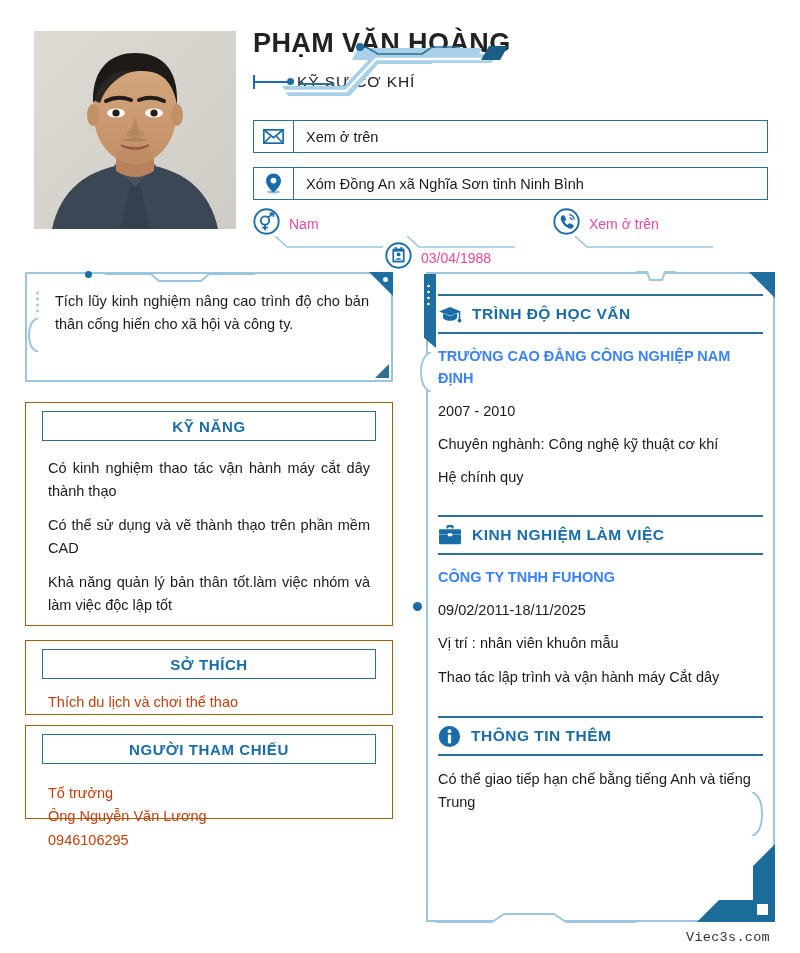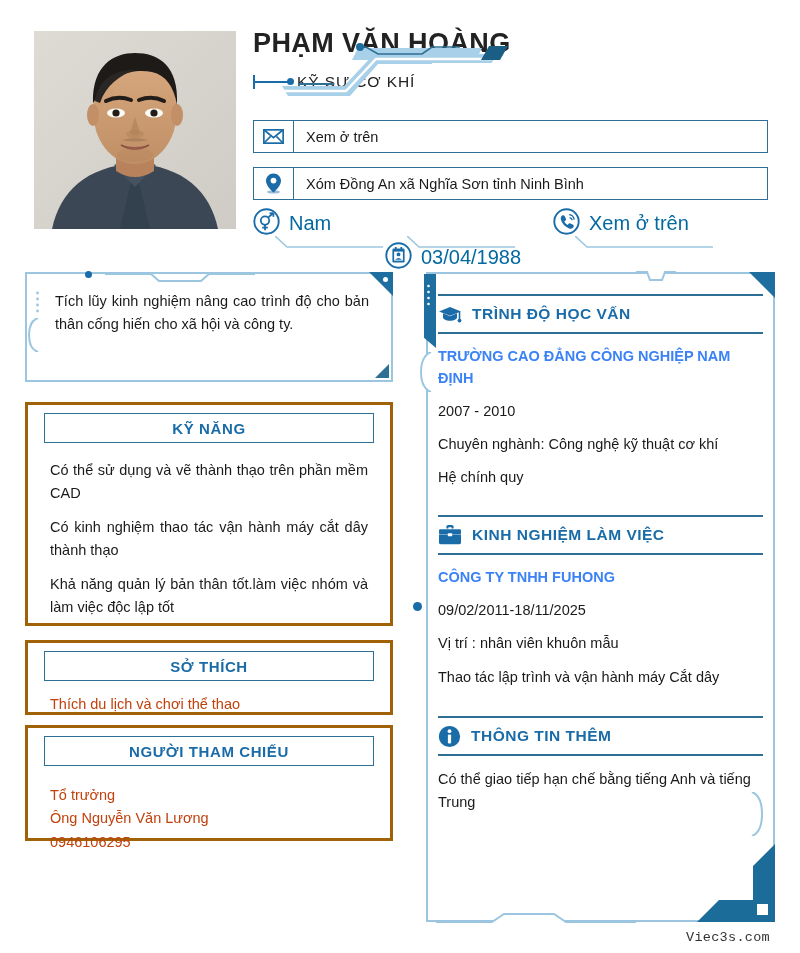--- a/index.html
+++ b/index.html
@@ -60,21 +60,21 @@
   .contact-line.c1 { top: 120px; }
   .contact-line.c2 { top: 167px; }
   .contact-ico {
     width: 40px; height: 31px; display: flex; align-items: center; justify-content: center;
     border-right: 1px solid #2e6f96;
   }
   .contact-txt { padding-left: 12px; font-size: 14.5px; color: #1a1a1a; }
 
   .meta-row { position: absolute; left: 253px; top: 208px; width: 520px; height: 46px; }
   .meta-item { position: absolute; top: 0; display: flex; align-items: center; gap: 9px; }
-  .meta-item .mtxt { font-size: 20px; color: #0369a1; }
+  .meta-item .mtxt { font-size: 14px; color: #ec4899; }
   .meta-underline { position: absolute; height: 12px; }
 
   
   .left-col  { position: absolute; left: 25px;  top: 272px; width: 368px; }
   .right-col { position: absolute; left: 408px; top: 272px; width: 367px; height: 650px; }
 
   
   .summary-box {
     position: relative; width: 368px; height: 110px;
     border: 2px solid #9cc6e0;
@@ -104,40 +104,40 @@
   .sb-topdot {
     position: absolute; left: 58px; top: -3px; width: 7px; height: 7px;
     border-radius: 50%; background: #1a6ca8;
   }
   .sb-leftdots {
     position: absolute; left: 9px; top: 17px; width: 3px; height: 26px;
   }
   .sb-leftbrace { position: absolute; left: 0px; top: 44px; width: 12px; height: 34px; }
 
   
-  .lpanel { position: relative; margin-top: 20px; width: 368px; border: 3px solid #a16207; }
+  .lpanel { position: relative; margin-top: 20px; width: 368px; border: 1px solid #a16207; }
   .lpanel .sect-title-wrap {
     margin: 8px 16px 6px 16px;
     border: 1px solid #2e6f96;
     height: 30px; display: flex; align-items: center; justify-content: center;
   }
   .lpanel .sect-title {
     font-size: 15px; font-weight: bold; color: #1a6ca8; letter-spacing: .6px;
   }
   .lpanel .sect-body { padding: 10px 22px 14px 22px; }
   .lpanel .bullet-item {
     font-size: 14.5px; line-height: 1.62; text-align: justify;
     color: #1a1a1a; margin-bottom: 10px;
   }
   .lpanel .bullet-item:last-child { margin-bottom: 0; }
   .lpanel .plain-line { font-size: 14.5px; line-height: 1.62; color: #c2410c; }
 
   .lpanel.skills  { height: 224px; }
   .lpanel.hobby   { height: 75px; margin-top: 14px; }
-  .lpanel.refs    { height: 116px; margin-top: 10px; }
+  .lpanel.refs    { height: 94px; margin-top: 10px; }
 
   
   .rframe { position: absolute; left: 0; top: 0; width: 367px; height: 650px; }
   .rframe-line {
     position: absolute; left: 18px; top: 0; width: 349px; height: 650px;
     border: 2px solid #9cc6e0; background: #fff;
   }
   .r-leftbar {
     position: absolute; left: 16px; top: 2px; width: 12px; height: 74px;
     background: #1e6f9f;
@@ -379,22 +379,22 @@
         <path d="M11 0 q-9 3 -9 17 q0 14 9 17" fill="#ffffff" stroke="#9cc6e0" stroke-width="2"></path>
       </svg>
       <div class="summary-text">Tích lũy kinh nghiệm nâng cao trình độ cho bản thân cống hiến cho xã hội và công ty.</div>
     </div>
 
     <div class="lpanel skills">
       <div class="sect-title-wrap">
         <span class="sect-title">KỸ NĂNG</span>
       </div>
       <div class="sect-body">
+        <div class="bullet-item">Có kinh nghiệm thao tác vận hành máy cắt dây thành thạo</div>
         <div class="bullet-item">Có thể sử dụng và vẽ thành thạo trên phần mềm CAD</div>
-        <div class="bullet-item">Có kinh nghiệm thao tác vận hành máy cắt dây thành thạo</div>
         <div class="bullet-item">Khả năng quản lý bản thân tốt.làm việc nhóm và làm việc độc lập tốt</div>
       </div>
     </div>
 
     <div class="lpanel hobby">
       <div class="sect-title-wrap">
         <span class="sect-title">SỞ THÍCH</span>
       </div>
       <div class="sect-body" style="padding-top:6px;padding-bottom:8px;">
         <div class="plain-line">Thích du lịch và chơi thể thao</div>

